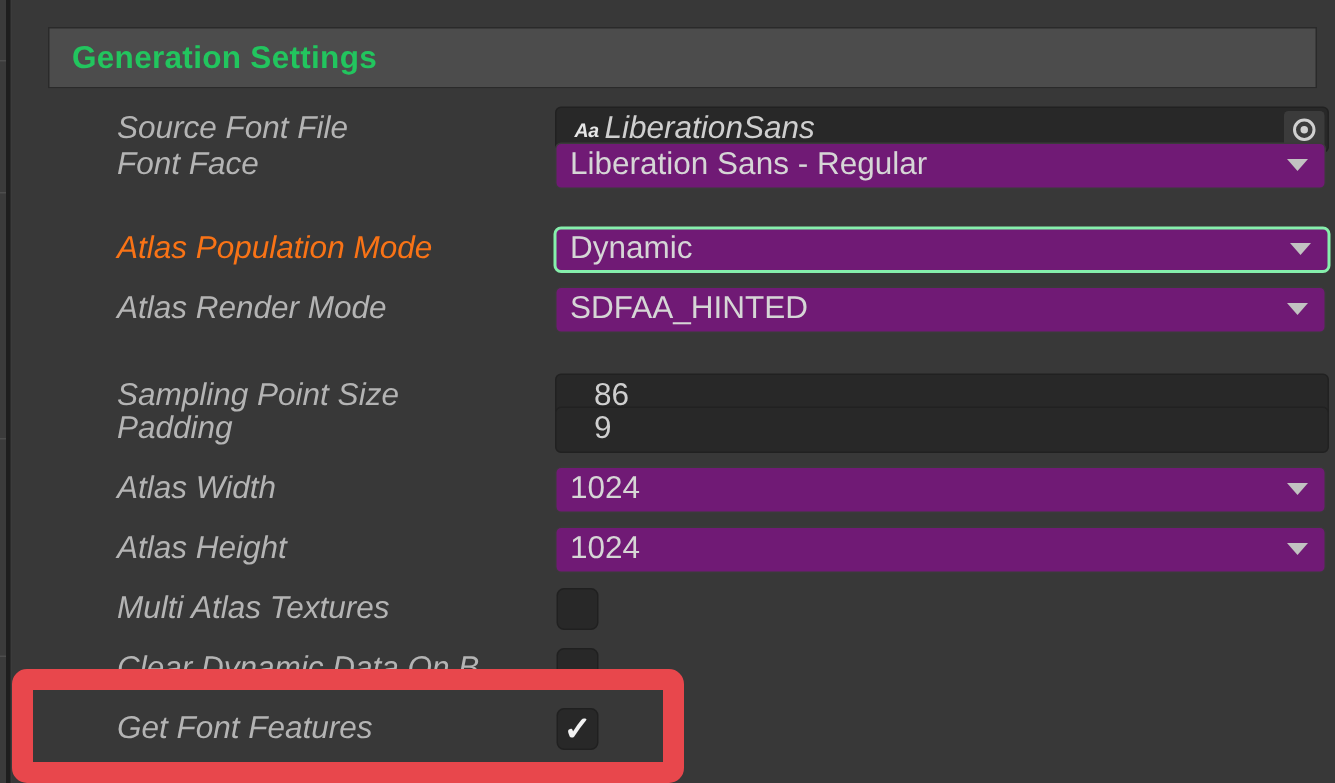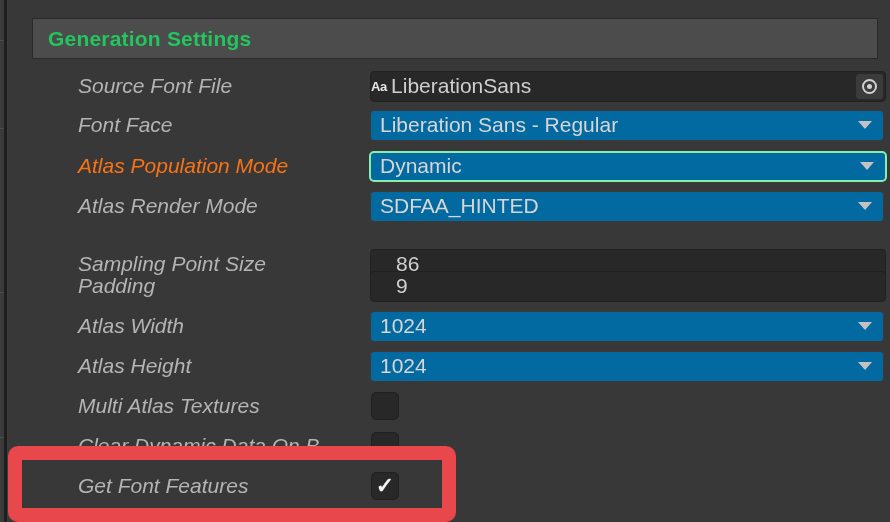--- a/index.html
+++ b/index.html
@@ -86,22 +86,23 @@
     height: 31px;
     display: flex;
     align-items: center;
   }
 
   .field-object {
     width: 516px;
     background: #282828;
     border: 1px solid #212121;
     border-radius: 4px;
-    padding-left: 0;
+    padding-left: 12px;
     justify-content: flex-start;
+    font-style: italic;
   }
   .aa-icon {
     color: #e6e6e6;
     font-size: 13px;
     font-weight: bold;
     letter-spacing: -0.3px;
     margin-right: 4px;
     flex: 0 0 auto;
   }
   .object-name {
@@ -128,21 +129,21 @@
     align-items: center;
     justify-content: center;
   }
   .picker-dot {
     width: 5px; height: 5px;
     border-radius: 50%;
     background: #d0d0d0;
   }
 
   .field-dropdown {
-    background: #0369a1;
+    background: #701a75;
     border: 1px solid #3a3a3a;
     border-radius: 4px;
     padding-left: 9px;
     justify-content: flex-start;
   }
   .field-dropdown.focused {
     border: 2px solid #86efac;
     border-radius: 5px;
   }
   .dropdown-value {
@@ -226,21 +227,21 @@
         <div class="field field-object">
           <span class="aa-icon">Aa</span>
           <span class="object-name">LiberationSans</span>
           <div class="object-picker">
             <div class="picker-ring">
               <div class="picker-dot"></div>
             </div>
           </div>
         </div>
       </div>
-      <div class="row" style="top: 105px;">
+      <div class="row" style="top: 90px;">
         <span class="row-label">Font Face</span>
         <div class="field field-dropdown" style="width: 514px;">
           <span class="dropdown-value">Liberation Sans - Regular</span>
           <div class="caret"></div>
         </div>
       </div>
       <div class="row" style="top: 146px;">
         <span class="row-label modified">Atlas Population Mode</span>
         <div class="field field-dropdown focused" style="width: 518px; left: 361px;">
           <span class="dropdown-value">Dynamic</span>

